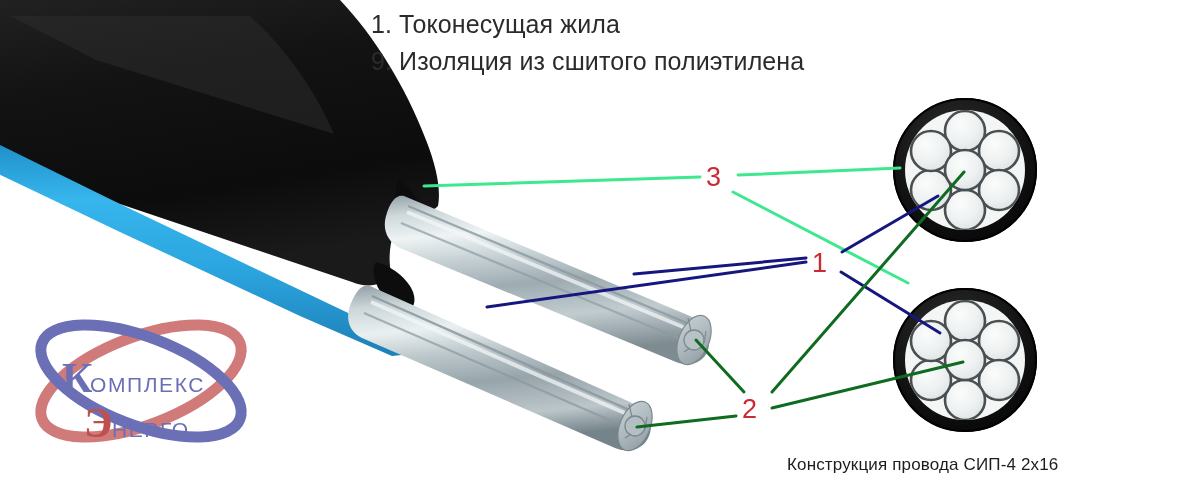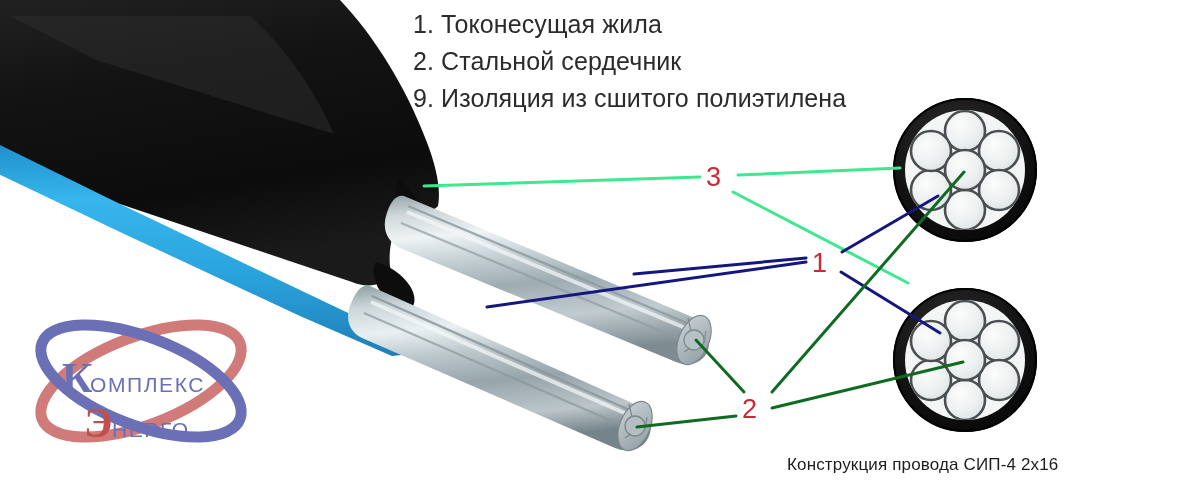--- a/index.html
+++ b/index.html
@@ -26,21 +26,21 @@
     position: absolute;
     left: 371px;
     top: 6px;
     width: 560px;
     color: #2b2b2b;
     font-size: 25px;
     line-height: 37px;
     letter-spacing: 0.1px;
     white-space: nowrap;
   }
-  .legend-line { display: block; margin-left: 42px; }
+  .legend-line { display: block; }
   .caption {
     position: absolute;
     left: 787px;
     top: 455px;
     font-size: 17px;
     color: #1d1d1d;
     white-space: nowrap;
     letter-spacing: 0.15px;
     text-align: right;
   }
@@ -241,21 +241,20 @@
 
       <text x="62" y="392" font-family="'Liberation Serif', 'DejaVu Serif', serif" font-size="42" font-weight="bold" fill="#6b6fb5">К</text>
       <text x="90" y="392" font-family="'Liberation Sans', 'DejaVu Sans', sans-serif" font-size="21" letter-spacing="1.6" fill="#6b6fb5">ОМПЛЕКС</text>
       <text x="84" y="437" font-family="'Liberation Serif', 'DejaVu Serif', serif" font-size="42" font-weight="bold" fill="#c0504d">Э</text>
       <text x="112" y="437" font-family="'Liberation Sans', 'DejaVu Sans', sans-serif" font-size="21" letter-spacing="1.6" fill="#6b6fb5">НЕРГО</text>
     </g>
   </svg>
 
   <div class="legend">
     <span class="legend-line">1. Токонесущая жила</span>
-    <span class="legend-line">2. Стальной сердечник</span>
     <span class="legend-line">9. Изоляция из сшитого полиэтилена</span>
   </div>
 
   <div class="callout-num" id="num-3">3</div>
   <div class="callout-num" id="num-1">1</div>
   <div class="callout-num" id="num-2">2</div>
 
   <div class="caption">Конструкция провода СИП-4 2х16</div>
 
 </div>

